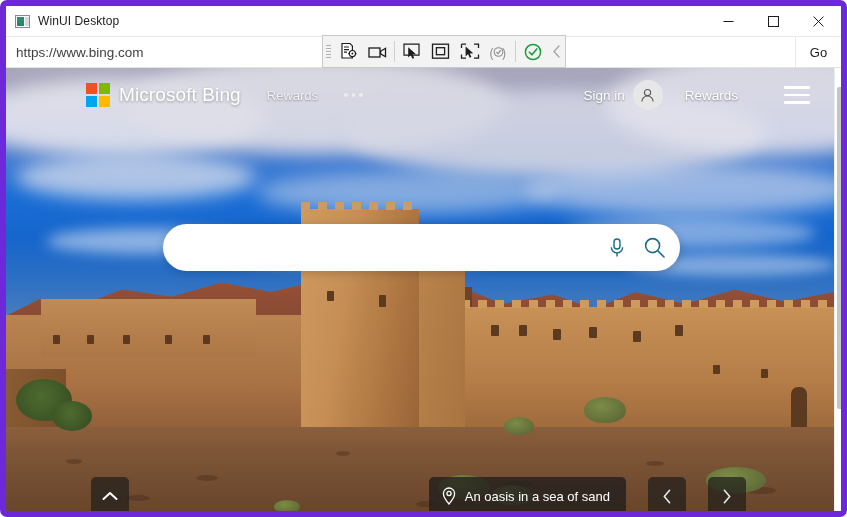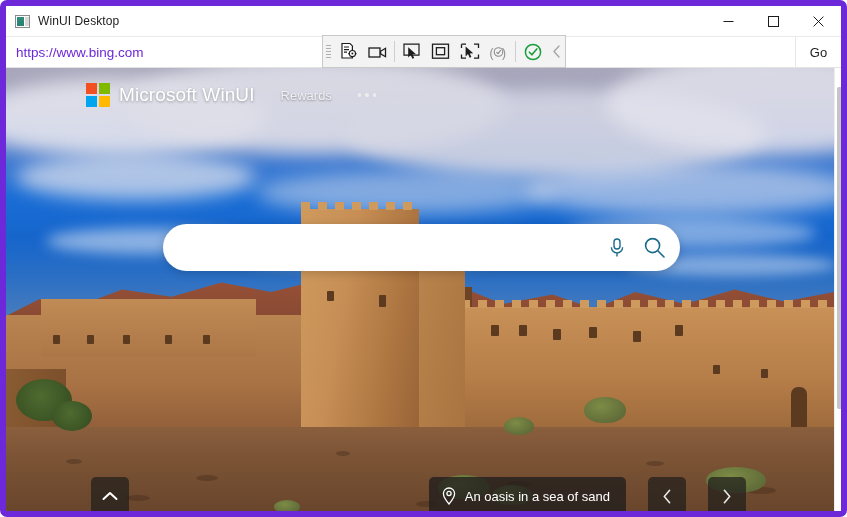--- a/index.html
+++ b/index.html
@@ -108,21 +108,21 @@
     background: #ffffff;
     display: flex;
     align-items: center;
     border-bottom: 1px solid #e3e3e3;
   }
   .url-input {
     flex: 1;
     height: 31px;
     border: none; outline: none;
     font-size: 13.5px;
-    color: #6d28d9;
+    color: #404040;
     padding: 0 10px;
     background: transparent;
     font-family: "Liberation Sans", sans-serif;
   }
   .go-wrap {
     width: 46px; height: 31px;
     display: flex; align-items: center; justify-content: center;
     border-left: 1px solid #e8e8e8;
   }
   .go-btn {
@@ -621,31 +621,46 @@
       </div>
 
       <div class="bing-header">
         <div class="brand">
           <span class="ms-logo">
             <i style="background:#f25022"></i>
             <i style="background:#7fba00"></i>
             <i style="background:#00a4ef"></i>
             <i style="background:#ffb900"></i>
           </span>
-          <span class="brand-name">Microsoft WinUI</span>
+          <span class="brand-name">Microsoft Bing</span>
         </div>
 
         <a class="nav-link" href="#">Rewards</a>
 
         <div class="nav-more">
           <i></i>
           <i></i>
           <i></i>
         </div>
 
+        <div class="header-right">
+          <span class="signin">Sign in</span>
+          <span class="avatar">
+            <svg width="17" height="17" viewBox="0 0 17 17">
+              <circle cx="8.5" cy="5.6" r="3.1" fill="none" stroke="#5a5a5a" stroke-width="1.2"></circle>
+              <path d="M2.9 14.6 a5.6 5.6 0 0 1 11.2 0" fill="none" stroke="#5a5a5a" stroke-width="1.2"></path>
+            </svg>
+          </span>
+          <span class="rewards">Rewards</span>
+          <span class="hamburger">
+            <i></i>
+              <i></i>
+              <i></i>
+          </span>
+        </div>
       </div>
 
       <div class="searchbox">
         <input class="search-input" type="text" placeholder="" style="">
         <button class="search-icon-btn">
           <svg width="18" height="22" viewBox="0 0 18 22">
             <rect x="6" y="2" width="6" height="10" rx="3" fill="none" stroke="#1b6b8a" stroke-width="1.4"></rect>
             <path d="M3.4 10.3 a5.6 5.6 0 0 0 11.2 0" fill="none" stroke="#1b6b8a" stroke-width="1.4"></path>
             <line x1="9" y1="16" x2="9" y2="19.4" stroke="#1b6b8a" stroke-width="1.4"></line>
           </svg>

